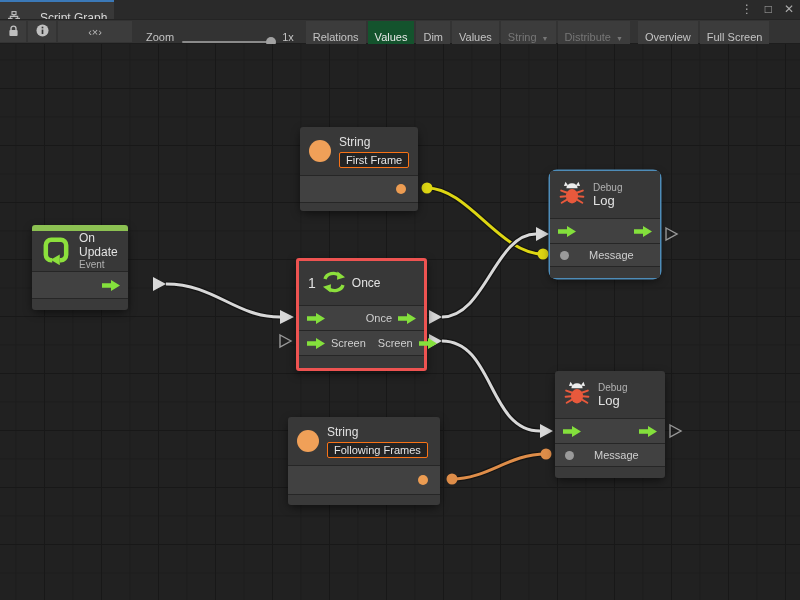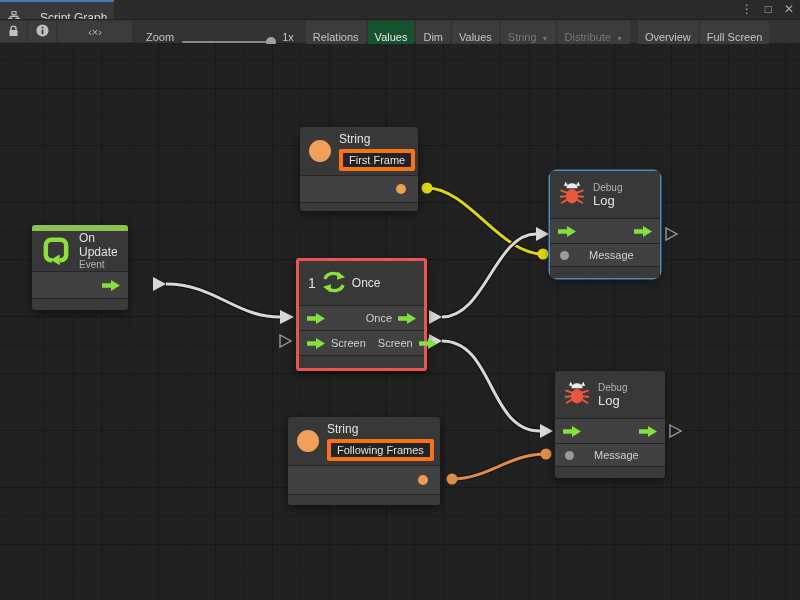--- a/index.html
+++ b/index.html
@@ -45,21 +45,21 @@
 
   
   .node{position:absolute;z-index:2;border-radius:7px;background:#363636;
         box-shadow:0 3px 9px rgba(0,0,0,.5);font-size:12px;color:#d6d6d6}
   .hdr{display:flex;align-items:center;gap:8px;padding:0 9px;background:#383838;border-radius:3px 3px 0 0}
   .row{display:flex;align-items:center;background:#414141;border-top:1px solid #262626;padding:0 8px}
   .ftr{background:#3a3a3a;border-top:1px solid #262626;border-radius:0 0 3px 3px}
   .sub{font-size:10px;color:#b2b2b2;line-height:12px}
   .ttl{font-size:12px;color:#e2e2e2;line-height:14px}
   .big{font-size:13px}
-  .vfield{background:#232323;border:4px solid #f97316;border-radius:2px;padding:1px 6px;
+  .vfield{background:#232323;border:1px solid #f97316;border-radius:2px;padding:1px 6px;
           font-size:11px;color:#e4e4e4;margin-top:3px;white-space:nowrap}
   .odot-big{width:22px;height:22px;border-radius:50%;background:#f0a058;flex:none}
   .odot{width:10px;height:10px;border-radius:50%;background:#ec9c52;flex:none}
   .gdot{width:9px;height:9px;border-radius:50%;background:#9a9a9a;flex:none}
   .plabel{font-size:11px;color:#cfcfcf;margin:0 6px}
   .grp{display:flex;align-items:center}
 
   .n-string1{left:300px;top:127px;width:118px}
   .n-string1 .hdr{height:48px}.n-string1 .row{height:26px;justify-content:flex-end}.n-string1 .ftr{height:8px}
 

